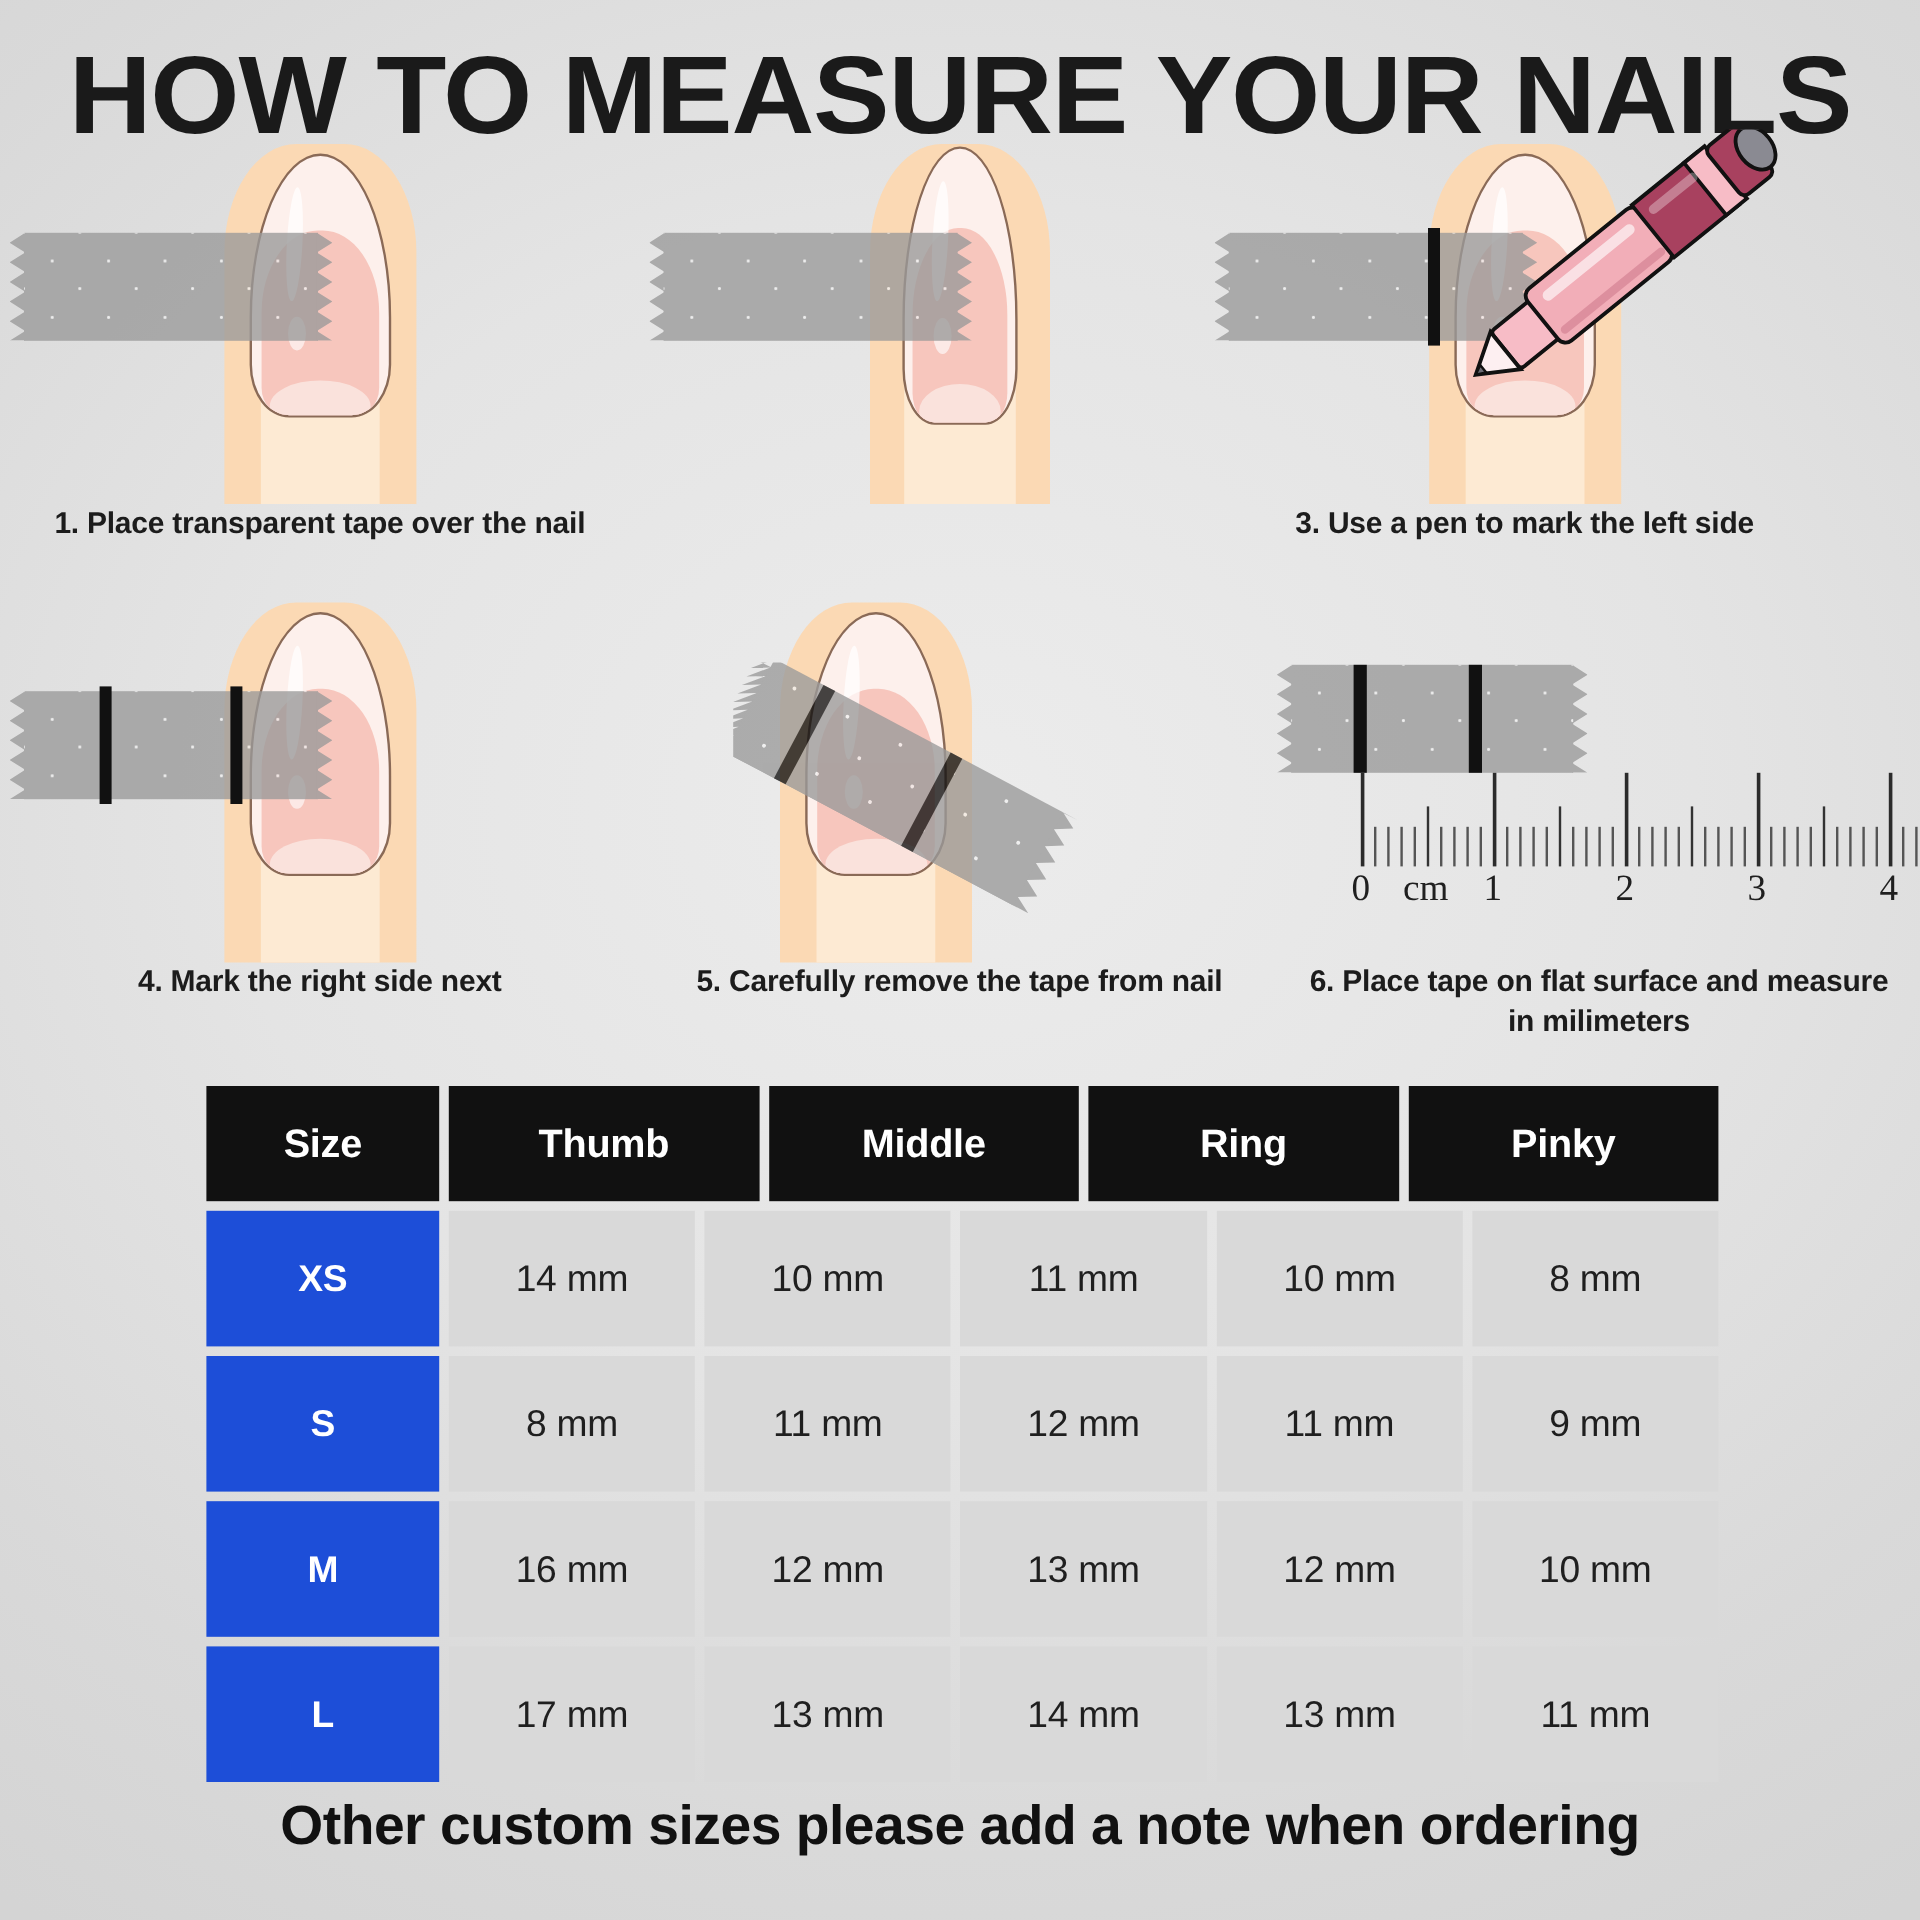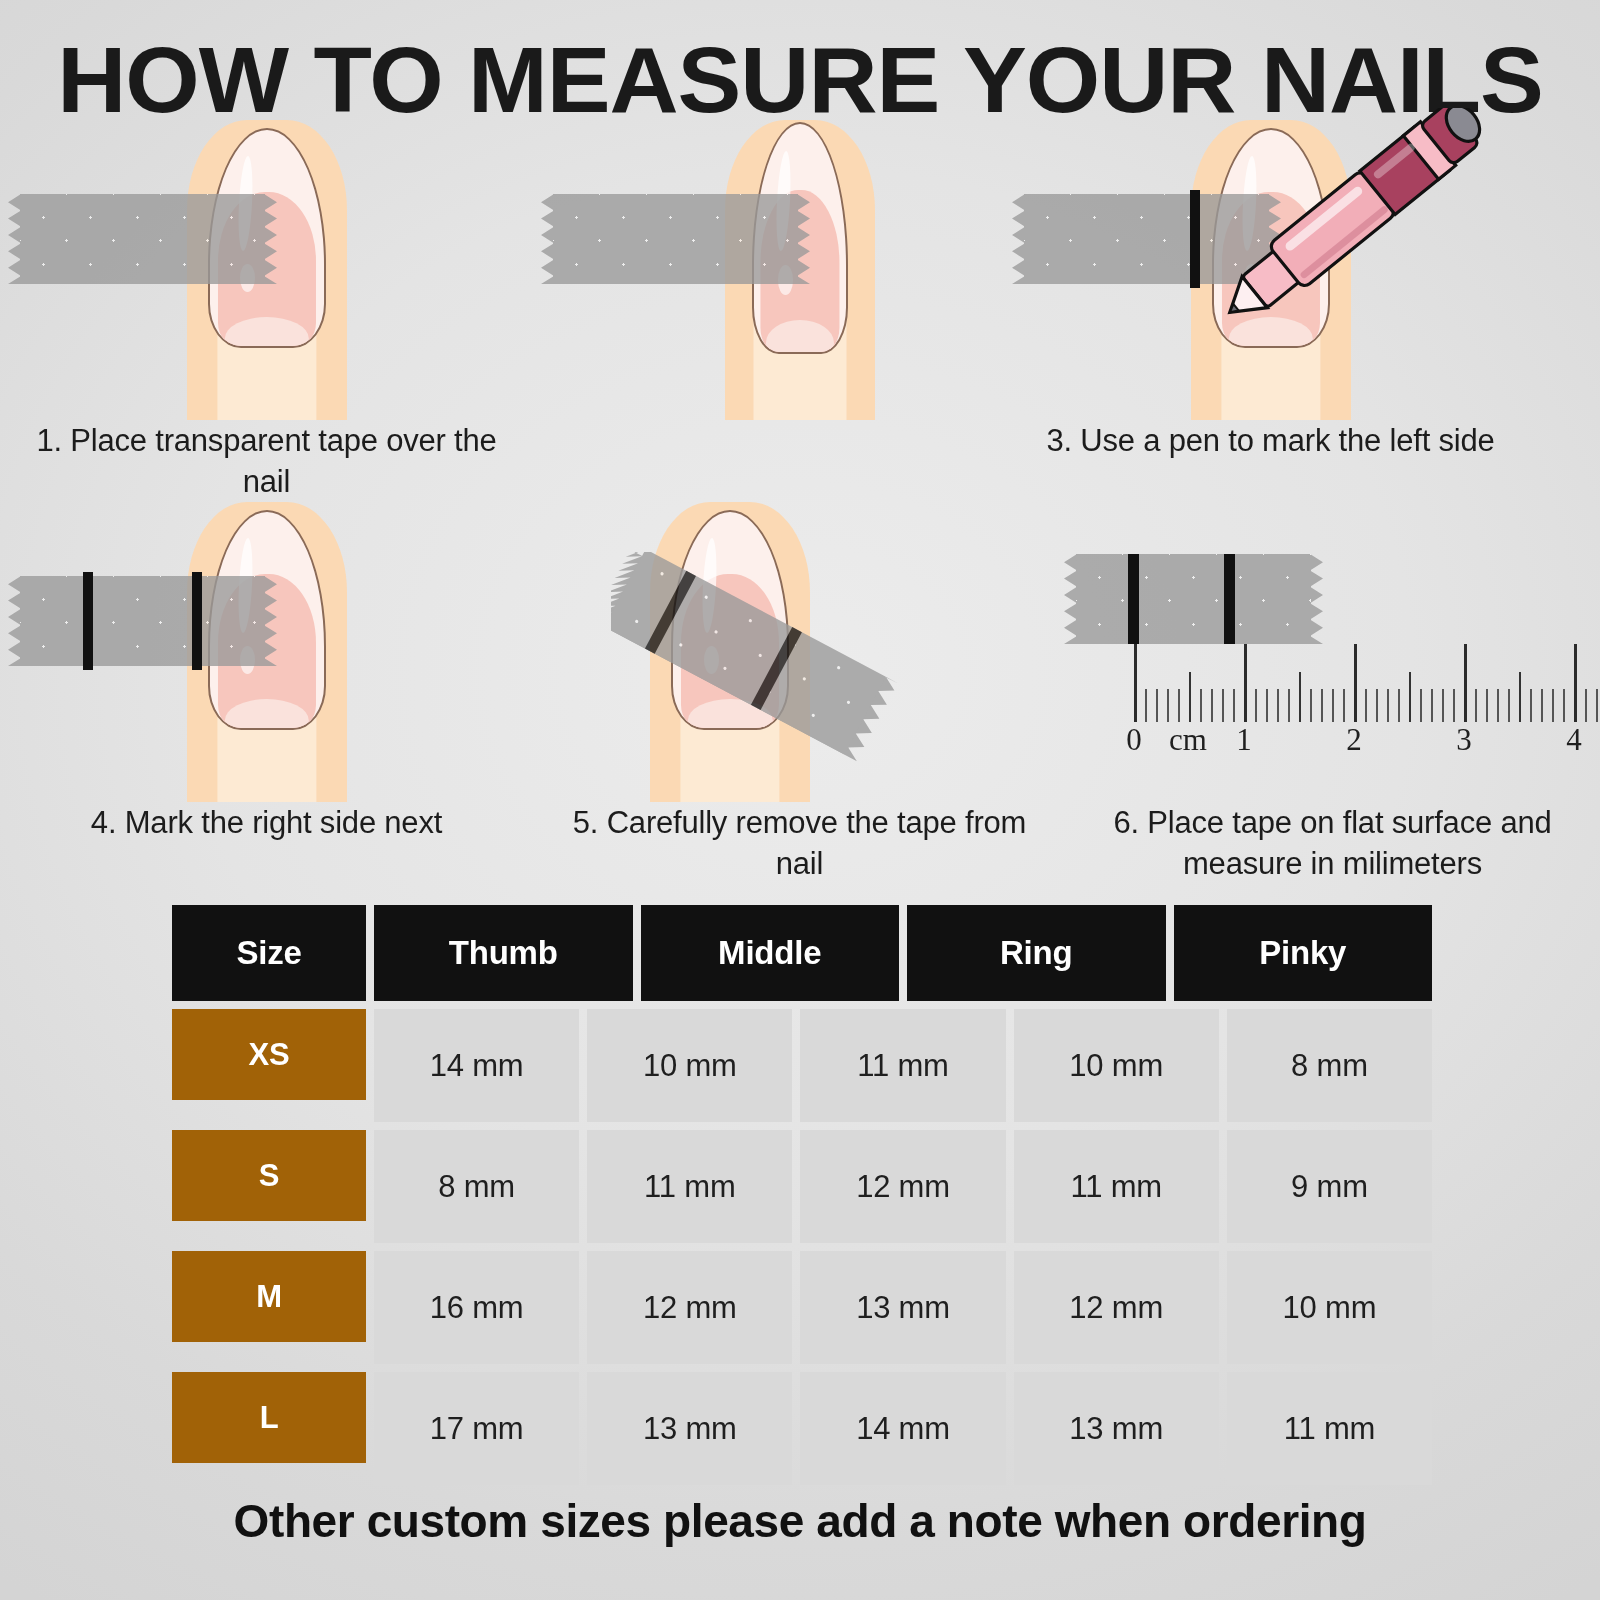--- a/index.html
+++ b/index.html
@@ -23,24 +23,24 @@
     color:#1a1a1a;
     transform:scaleX(1.04);
   }
 
   
   .steps { position:absolute; top:120px; left:0; width:1600px; }
   .step { position:absolute; width:533px; }
   .art  { position:relative; width:533px; height:300px; }
   .caption {
     text-align:center;
-    font-size:31px;
+    font-size:25px;
     line-height:1.33;
     color:#1c1c1c;
-    font-weight:400;
+    font-weight:700;
     padding:0 18px;
     letter-spacing:-0.2px;
   }
 
   
   .finger { position:absolute; left:50%; transform:translateX(-50%); bottom:0; }
   .fbody {
     position:absolute; left:50%; transform:translateX(-50%);
     bottom:0;
     background:#fbd9b4;
@@ -129,21 +129,21 @@
   
   .table{ position:absolute; left:172px; top:905px; width:1260px; }
   .trow{ display:flex; gap:8px; margin-bottom:8px; }
   .cell{
     height:95px; display:flex; align-items:center; justify-content:center;
     font-size:31px; color:#1f1f1f; letter-spacing:-0.2px;
   }
   .c-size{ width:194px; flex:0 0 194px; }
   .c-dat { flex:1 1 0; }
   .hrow .cell{ background:#111; color:#fff; font-weight:700; font-size:33px; height:96px; }
-  .srow .c-size{ background:#a16207; color:#fff; font-weight:700; height:91px; }
+  .srow .c-size{ background:#1d4ed8; color:#fff; font-weight:700; height:113px; }
   .srow .c-dat { background:#d9d9d9; height:113px; }
 
   .footer{
     position:absolute; top:1494px; left:0; width:100%;
     text-align:center; font-size:46px; font-weight:700;
     color:#111; letter-spacing:-0.4px;
   }
 </style>
 </head>
 <body>

